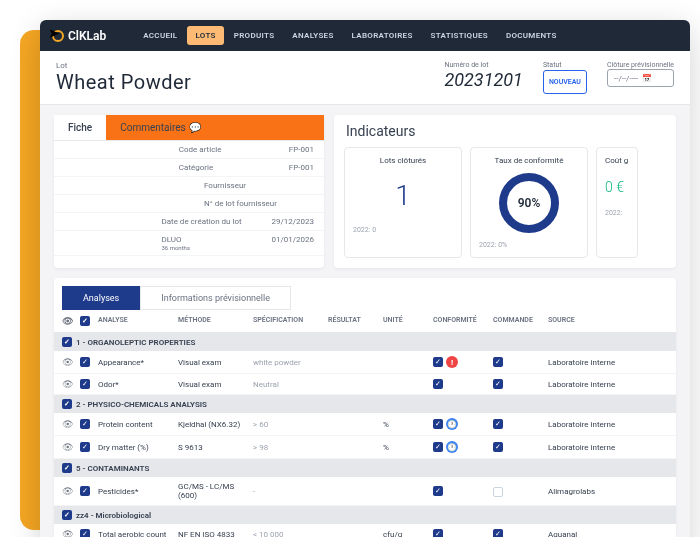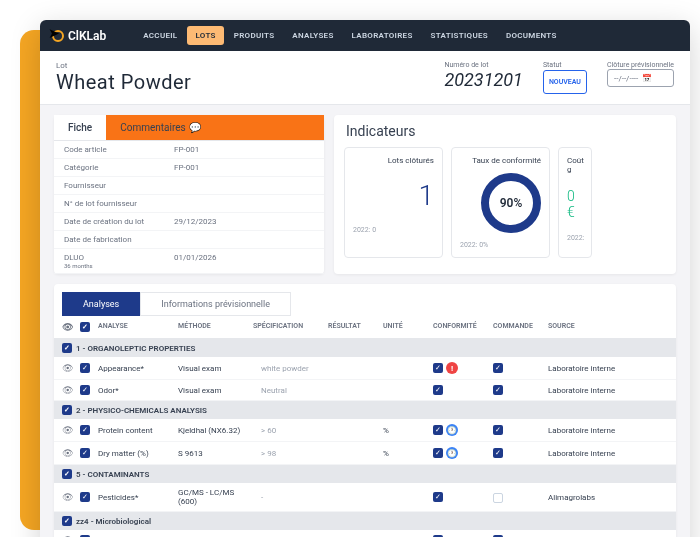--- a/index.html
+++ b/index.html
@@ -26,54 +26,54 @@
 .content { padding:10px 14px; display:flex; flex-direction:column; gap:10px; }
 .row1 { display:flex; gap:10px; align-items:stretch; }
 
 .card { background:#fff; border-radius:4px; box-shadow:0 1px 3px rgba(0,0,0,.06); }
 .fiche { width:270px; }
 .tabs { display:flex; border-bottom:1px solid #e5e7eb; }
 .tab { padding:7px 14px; font-size:10px; color:#374151; cursor:pointer; display:flex; align-items:center; gap:4px; }
 .tab.active { background:#fff; font-weight:500; }
 .tab.inactive { background:#f97316; flex:1; }
 .fiche-body { font-size:8px; }
-.fiche-row { display:flex; padding:4px 10px; border-bottom:1px solid #f3f4f6; color:#6b7280; }
+.fiche-row { display:flex; padding:4px 10px; border-bottom:1px solid #f3f4f6; color:#6b7280;justify-content:flex-end; }
 .fiche-row .k { width:110px; }
 .fiche-row .v { color:#6b7280; }
 .fiche-row .sub { font-size:6px; display:block; }
 
 .indicators { flex:1; overflow:hidden; }
 .ind-title { font-size:14px; padding:8px 12px; color:#374151; }
 .ind-cards { display:flex; gap:8px; padding:0 10px 10px; }
-.ind-card { border:1px solid #e5e7eb; border-radius:4px; padding:8px; width:99px; display:flex; flex-direction:column; align-items:flex-end; gap:4px; }
+.ind-card { border:1px solid #e5e7eb; border-radius:4px; padding:8px; width:118px; display:flex; flex-direction:column; align-items:center; gap:4px; }
 .ind-card .t { font-size:8px; color:#374151; }
 .ind-card .big { font-size:28px; font-weight:300; color:#1e3a8a; margin:10px 0; }
 .donut { width:60px; height:60px; border:8px solid #1e3a8a; border-radius:50%; display:flex; align-items:center; justify-content:center; font-size:12px; font-weight:600; color:#1f2937; margin:4px 0; }
 .ind-foot { font-size:7px; color:#9ca3af; align-self:flex-start; }
-.ind-card.cut { width:34px; align-items:flex-start; overflow:hidden; }
+.ind-card.cut { width:42px; align-items:flex-start; overflow:hidden; }
 .ind-card.cut .big { font-size:14px; color:#10b981; }
 
 .analyses { }
 .an-tabs { display:flex; padding:8px 8px 0; gap:0; }
 .an-tab { padding:6px 20px; font-size:9px; border:1px solid #e5e7eb; cursor:pointer; }
 .an-tab.active { background:#1e3a8a; color:#fff; border-color:#1e3a8a; }
 .an-tab.inactive { background:#fff; color:#6b7280; }
 
 .table { width:100%; font-size:8px; color:#374151; }
 .thead { display:grid; grid-template-columns:18px 18px 80px 75px 75px 55px 50px 60px 55px 1fr; padding:6px 8px; border-bottom:1px solid #e5e7eb; color:#6b7280; font-size:7px; font-weight:600; }
 .section-row { background:#e5e7eb; padding:4px 8px; font-weight:600; font-size:8px; display:flex; align-items:center; gap:4px; }
 .trow { display:grid; grid-template-columns:18px 18px 80px 75px 75px 55px 50px 60px 55px 1fr; padding:5px 8px; border-bottom:1px solid #f3f4f6; align-items:center; }
 .chk { width:10px; height:10px; background:#1e3a8a; border-radius:2px; display:inline-flex; align-items:center; justify-content:center; }
 .chk::after { content:"✓"; color:#fff; font-size:7px; }
 .chk.empty { background:#fff; border:1px solid #cbd5e1; }
 .chk.empty::after { content:""; }
 .eye { color:#6b7280; font-size:9px; }
 .dot-red { width:12px; height:12px; background:#ef4444; border-radius:50%; display:inline-flex; align-items:center; justify-content:center; color:#fff; font-size:8px; font-weight:bold; }
 .dot-blue { width:12px; height:12px; background:#3b82f6; border-radius:50%; display:inline-flex; align-items:center; justify-content:center; color:#fff; font-size:8px; }
-.spec { color:#9ca3af;margin-left:8px; }
+.spec { color:#9ca3af; }
 .cell-flex { display:flex; gap:3px; align-items:center; }
 .cursor { position:absolute; top:5px; left:28px; z-index:5; font-size:14px; color:#000; }
 </style>
 </head>
 <body>
 
 <div class="stage">
   <span class="cursor">➤</span>
   <div class="yellow-bg"></div>
   <div class="app">
@@ -141,24 +141,20 @@
                 <div class="k">Fournisseur</div>
                 <div class="v"></div>
               </div>
               <div class="fiche-row">
                 <div class="k">N° de lot fournisseur</div>
                 <div class="v"></div>
               </div>
               <div class="fiche-row">
                 <div class="k">Date de création du lot</div>
                 <div class="v">29/12/2023</div>
-              </div>
-              <div class="fiche-row">
-                <div class="k">Date de fabrication</div>
-                <div class="v"></div>
               </div>
               <div class="fiche-row">
                 <div class="k">DLUO<span class="sub">36 months</span></div>
                 <div class="v">01/01/2026</div>
               </div>
             </div>
         </div>
 
         <div class="card indicators">
           <div class="ind-title">Indicateurs</div>

